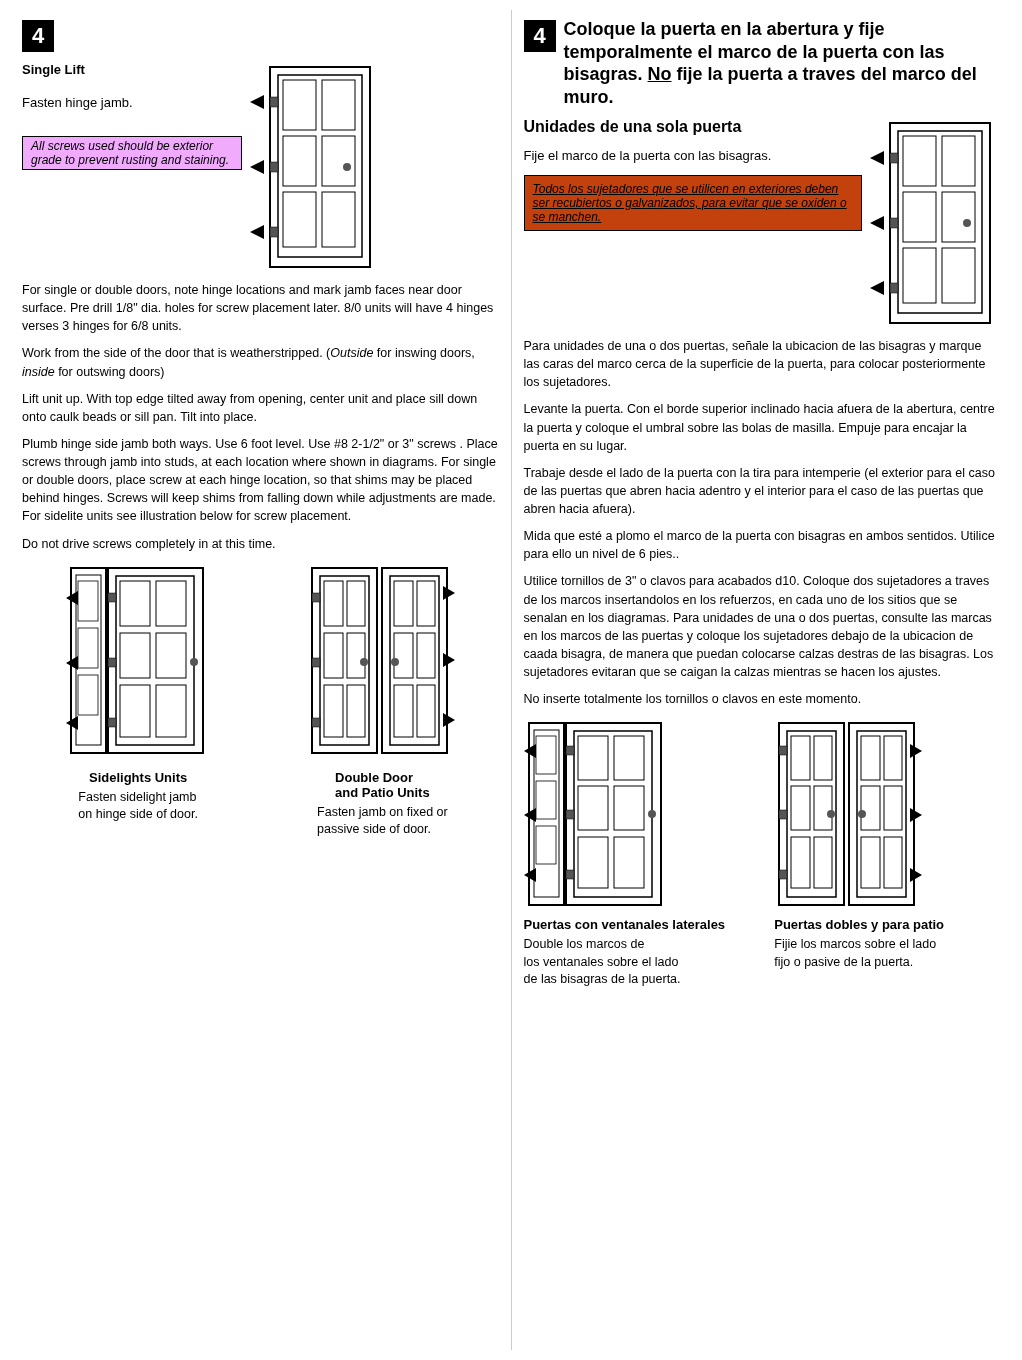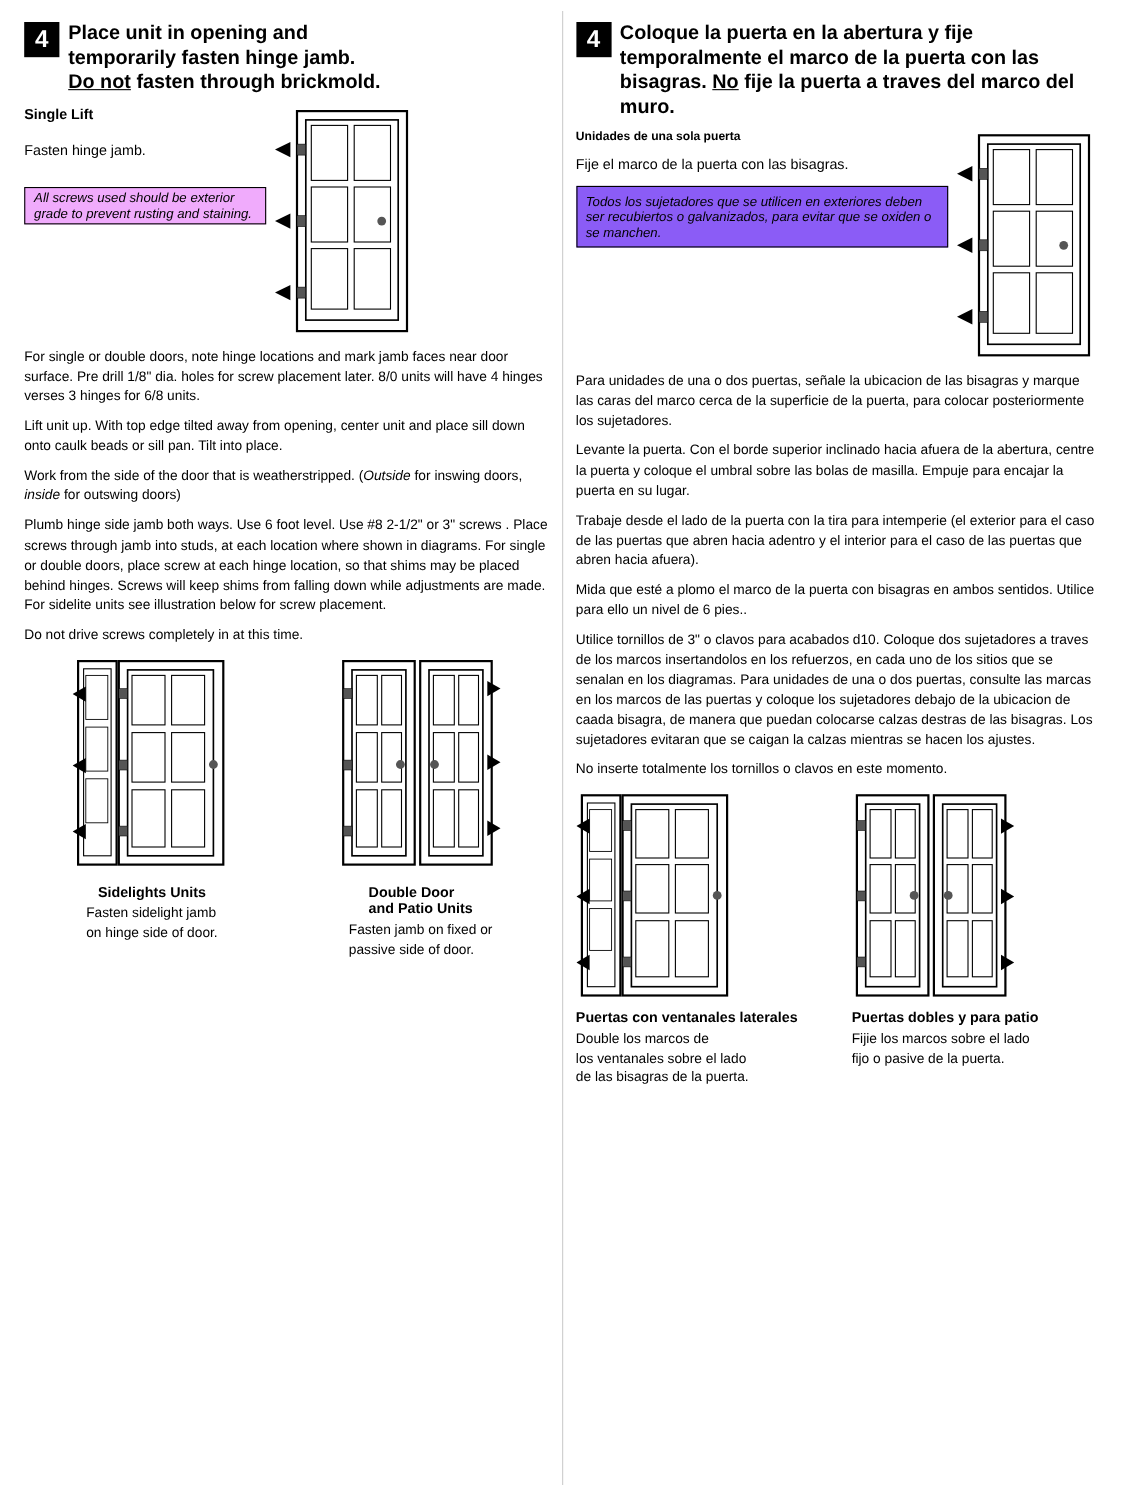--- a/index.html
+++ b/index.html
@@ -76,21 +76,22 @@
       margin: 8px 0;
       background: #f0abfc;
       max-width: 220px;
     }
     .note-box-es {
       border: 1px solid #000;
       padding: 6px 8px;
       font-style: italic;
       font-size: 12px;
       margin: 8px 0;
-      background: #8b5cf6;
+      background: #c2410c;
+      text-decoration: underline;
     }
     .body-text {
       font-size: 12.5px;
       line-height: 1.45;
       margin-bottom: 9px;
     }
     .body-text b { font-weight: normal; }
     .body-text i { font-style: italic; }
     .bottom-illustrations {
       display: flex;
@@ -119,21 +120,21 @@
       margin: 8px 0 6px 0;
       gap: 8px;
     }
     .es-text-block {
       display: flex;
       flex-direction: column;
       gap: 4px;
     }
     .es-section-label {
       font-weight: bold;
-      font-size: 11px;
+      font-size: 16px;
     }
     .bottom-illus-es {
       display: flex;
       gap: 25px;
       margin-top: 10px;
     }
     .illus-block-es {
       flex: 1;
       display: flex;
       flex-direction: column;
@@ -143,25 +144,20 @@
   </style>
 </head>
 <body>
 
 <div class="page">
 
   <div class="col">
 
     <div class="step-header">
       <div class="step-num">4</div>
-      <div class="step-title">
-        <span>Place unit in opening and</span><br>
-        <span>temporarily fasten hinge jamb.</span><br>
-        <span class="underline">Do not</span><span> fasten through brickmold.</span>
-      </div>
     </div>
 
     <div class="single-units-section">
       <div class="single-units-text">
         <div class="arrow-container">
           <strong>Single Lift</strong>
         </div>
         <div class="arrow-container">
           <span>Fasten hinge jamb.</span>
         </div>
@@ -192,24 +188,24 @@
           <polygon points="0,40 14,33 14,47" fill="#000"></polygon>
           <polygon points="0,105 14,98 14,112" fill="#000"></polygon>
           <polygon points="0,170 14,163 14,177" fill="#000"></polygon>
         </svg>
       </div>
     </div>
 
     <p class="body-text">
       <b>For single or double doors,</b> note hinge locations and mark jamb faces near door surface. Pre drill 1/8" dia. holes for screw placement later. 8/0 units will have 4 hinges verses 3 hinges for 6/8 units.
     </p>
+    <p class="body-text">
+      Work from the side of the door that is weatherstripped. (<i>Outside</i> for <b>inswing</b> doors, <i>inside</i> for <b>outswing</b> doors)
+    </p>
     <p class="body-text">Lift unit up. With top edge tilted away from opening, center unit and place sill down onto caulk beads or sill pan. Tilt into place.</p>
-    <p class="body-text">
-      Work from the side of the door that is weatherstripped. (<i>Outside</i> for <b>inswing</b> doors, <i>inside</i> for <b>outswing</b> doors)
-    </p>
     <p class="body-text">
       Plumb hinge side jamb both ways. Use 6 foot level. Use #8 2-1/2" or 3" screws . Place screws through jamb into studs, at each location where shown in diagrams. <b>For single or double doors,</b> place screw at each hinge location, so that shims may be placed behind hinges. Screws will keep shims from falling down while adjustments are made. For sidelite units see illustration below for screw placement.
     </p>
     <p class="body-text">Do not drive screws completely in at this time.</p>
 
     <div class="bottom-illustrations">
 
       <div class="illus-block">
         <div>
           <svg width="145" height="200" viewBox="0 0 145 200">

